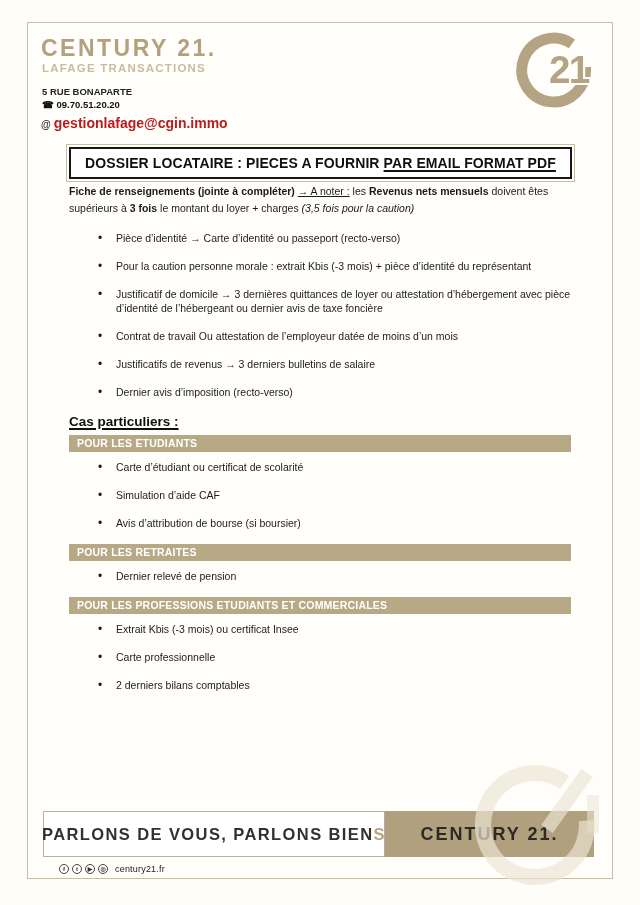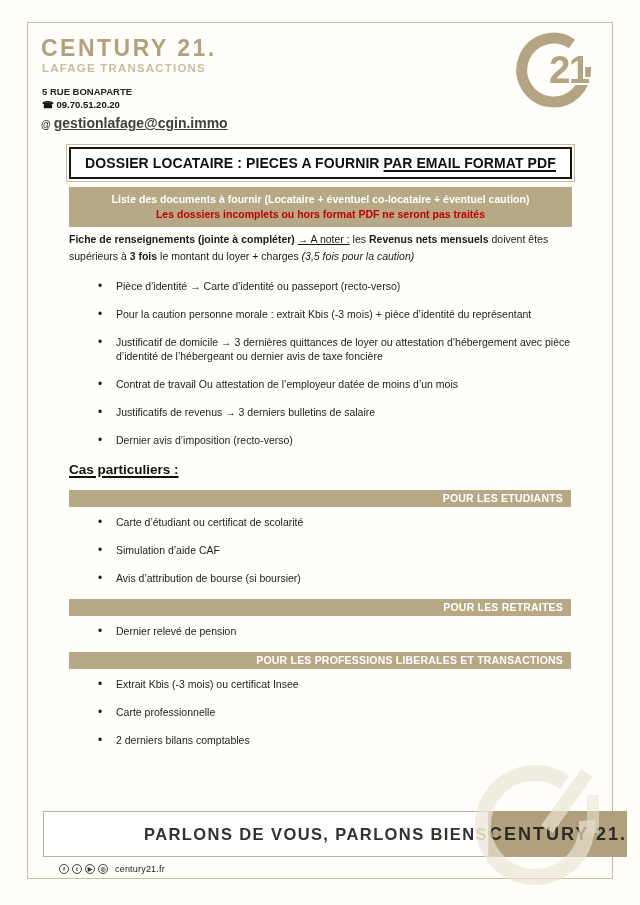--- a/index.html
+++ b/index.html
@@ -23,21 +23,21 @@
   }
   .agency {
     margin:2px 0 0 14px; font-size:11.5px; font-weight:bold;
     color:#c9bda0; letter-spacing:1.2px; line-height:13px;
   }
   .addr { margin:11px 0 0 14px; font-size:9.5px; font-weight:600; line-height:11px; color:#242424; }
   .addr2 { margin-top:2px; }
   .phone-row { margin:2px 0 0 14px; font-size:9.5px; font-weight:bold; line-height:12px; color:#111; }
   .email-row { margin:4px 0 0 13px; font-size:14px; line-height:17px; }
   .email-at { font-size:10px; color:#333; font-weight:bold; margin-right:3px; }
-  .email-link { color:#404040; font-weight:bold; text-decoration:underline; cursor:pointer; }
+  .email-link { color:#b91c1c; font-weight:bold; cursor:pointer; }
   .seal { position:absolute; top:0; right:13px; width:84px; height:94px; }
   
   .title-box {
     margin:14px 40px 0 41px; border:2px solid #161616;
     outline:1px solid #c9bda0; outline-offset:2px;
     background:#fff; text-align:center; padding:6px 2px 6px 2px;
     font-size:14px; font-weight:bold; color:#101010; letter-spacing:0.1px;
   }
   .title-underlined { text-decoration:underline; text-decoration-thickness:2px; text-underline-offset:2px; }
   
@@ -59,34 +59,34 @@
   }
   ul.doc-list li::before { content:"\2022"; width:18px; flex:none; font-size:12px; line-height:14px; }
   
   .cas-heading {
     margin:10px 0 0 41px; font-size:13.5px; font-weight:bold;
     text-decoration:underline; text-decoration-thickness:1.5px; text-underline-offset:2px;
     color:#101010; line-height:17px;
   }
   
   .section-banner {
-    margin:12px 41px 0 41px; background:#b7a886; color:#ffffff;
+    margin:5px 41px 0 41px; background:#b7a886; color:#ffffff;
     font-weight:bold; font-size:10.5px; letter-spacing:0.2px;
-    padding:2px 8px 3px 8px; line-height:12px;text-align:right;
+    padding:2px 8px 3px 8px; line-height:12px;
   }
   ul.section-list { list-style:none; margin:8px 0 0 0; padding:0 14px 0 70px; }
   ul.section-list li {
     display:flex; font-size:10.5px; line-height:14px; margin-bottom:14px; color:#1c1c1c;
   }
   ul.section-list li::before { content:"\2022"; width:18px; flex:none; font-size:12px; line-height:14px; }
   
   .footer-bar { position:absolute; left:15px; bottom:21px; width:551px; height:46px; display:flex; z-index:1; }
   .slogan-box {
-    width:446px; flex:none; background:#ffffff; border:1px solid #b3b0aa;
-    display:flex; align-items:center; justify-content:flex-end;
+    width:342px; flex:none; background:#ffffff; border:1px solid #b3b0aa;
+    display:flex; align-items:center; justify-content:center;
     font-size:16.5px; font-weight:bold; letter-spacing:1.4px; color:#33312e; white-space:nowrap;
   }
   .slogan-accent { color:#b5a583; }
   .brand-box {
     flex:1; background:#b1a07e; color:#2d2a26;
     display:flex; align-items:center; justify-content:center;
     font-size:18px; font-weight:bold; letter-spacing:2px; white-space:nowrap;
   }
   .social-row {
     position:absolute; left:31px; bottom:4px; display:flex; align-items:center; gap:3px;
@@ -120,24 +120,20 @@
     <svg width="84" height="94" viewBox="0 0 100 112">
       <path d="M 67.8 24.9 A 38 38 0 1 0 83.9 52.7" fill="none" stroke="#b5a483" stroke-width="13"></path>
       <text x="64" y="72" text-anchor="middle" font-family="Liberation Sans, sans-serif" font-weight="bold" font-size="46" letter-spacing="-2" fill="#b5a483" stroke="#fffefb" stroke-width="5" paint-order="stroke">21</text>
     </svg>
   </div>
 
   <div class="title-box">
     <span>DOSSIER LOCATAIRE : PIECES A FOURNIR </span><span class="title-underlined">PAR EMAIL FORMAT PDF</span>
   </div>
 
-  <div class="notice">
-    <div class="notice-line1">Liste des documents à fournir (Locataire + éventuel co-locataire + éventuel caution)</div>
-    <div class="notice-line2">Les dossiers incomplets ou hors format PDF ne seront pas traités</div>
-  </div>
 
   <div class="intro">
     <span class="b">Fiche de renseignements (jointe à compléter) </span><span class="u">→ A noter :</span><span> les </span><span class="b">Revenus nets mensuels</span><span> doivent êtes supérieurs à </span><span class="b">3 fois</span><span> le montant du loyer + charges </span><span class="i">(3,5 fois pour la caution)</span>
   </div>
 
   <ul class="doc-list">
     <li>
         <span>Pièce d’identité → Carte d’identité ou passeport (recto-verso)</span>
       </li>
     <li>
@@ -172,21 +168,21 @@
       </li>
   </ul>
 
   <div class="section-banner">POUR LES RETRAITES</div>
   <ul class="section-list">
     <li>
         <span>Dernier relevé de pension</span>
       </li>
   </ul>
 
-  <div class="section-banner">POUR LES PROFESSIONS LIBERALES ET TRANSACTIONS</div>
+  <div class="section-banner">POUR LES PROFESSIONS ETUDIANTS ET COMMERCIALES</div>
   <ul class="section-list">
     <li>
         <span>Extrait Kbis (-3 mois) ou certificat Insee</span>
       </li>
     <li>
         <span>Carte professionnelle</span>
       </li>
     <li>
         <span>2 derniers bilans comptables</span>
       </li>

